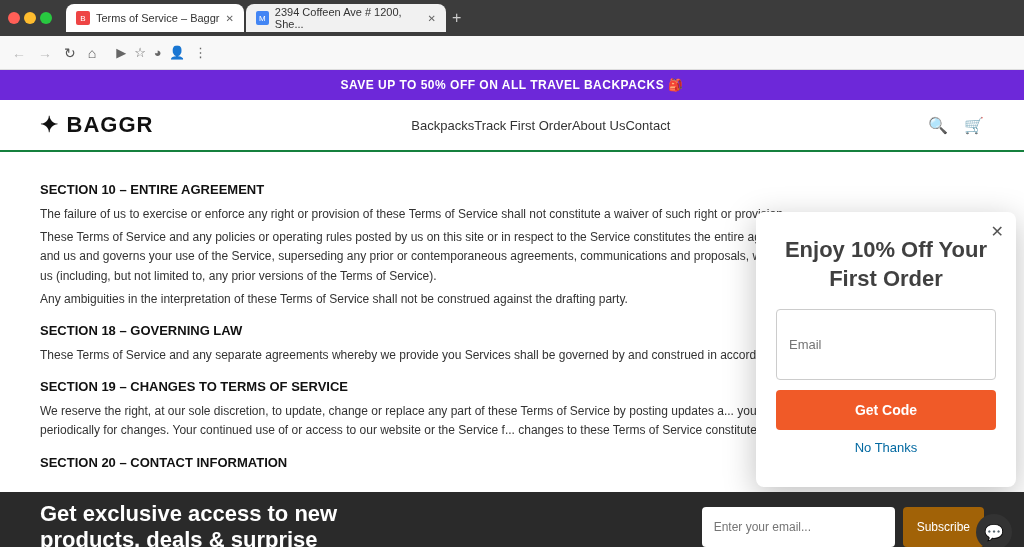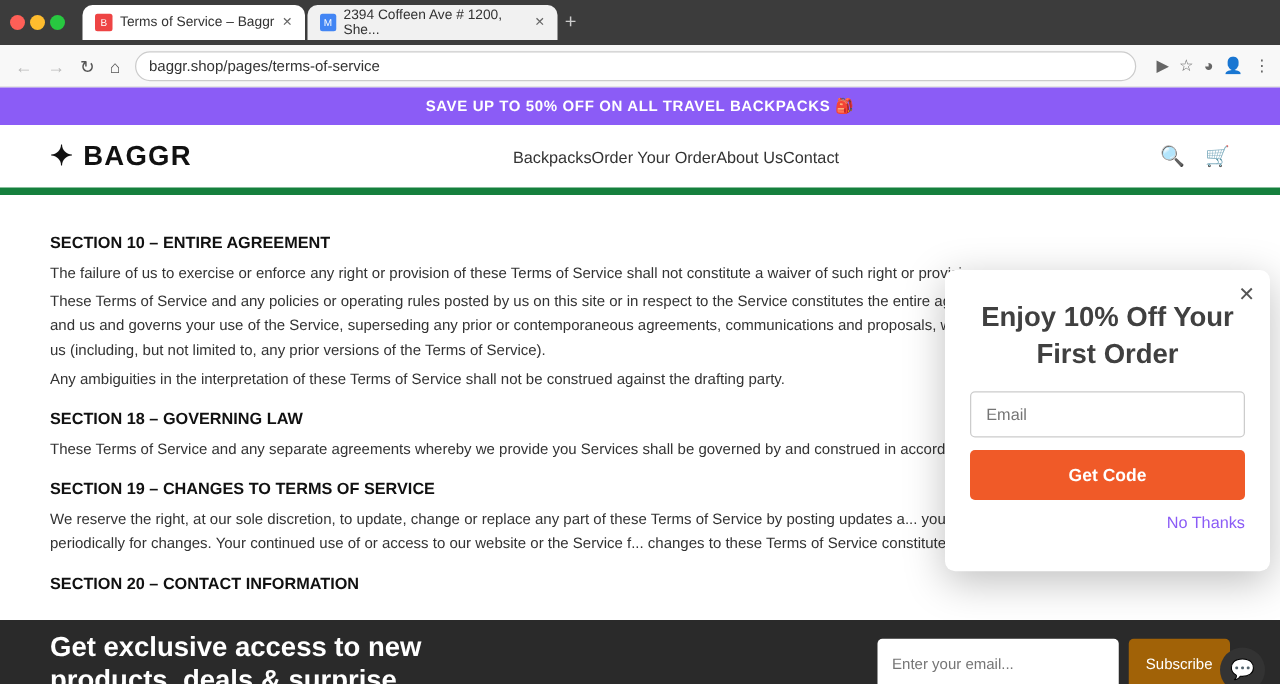--- a/index.html
+++ b/index.html
@@ -73,32 +73,32 @@
       align-items: center;
       padding: 0 10px;
       font-size: 12px;
       color: #333;
     }
     .address-bar-icons { display: flex; gap: 8px; align-items: center; margin-left: 8px; }
     .addr-icon { color: #666; font-size: 13px; cursor: pointer; }
 
     
     .promo-banner {
-      background: #8b5cf6;
+      background: #6d28d9;
       color: #fff;
       text-align: center;
       padding: 8px;
       font-size: 12px;
       font-weight: bold;
       letter-spacing: 0.5px;
     }
 
     
     .site-header {
-      border-bottom: 6px solid #15803d;
+      border-bottom: 2px solid #15803d;
       padding: 12px 40px;
       display: flex;
       align-items: center;
       justify-content: space-between;
     }
     .logo {
       font-size: 22px;
       font-weight: 900;
       color: #111;
       letter-spacing: 1px;
@@ -216,42 +216,42 @@
       font-weight: 900;
       color: #404040;
       text-align: center;
       line-height: 1.3;
       margin-bottom: 16px;
     }
     .popup-email-input {
       width: 100%;
       border: 1px solid #ccc;
       border-radius: 4px;
-      padding: 10px 12px;
+      padding: 27px 12px;
       font-size: 13px;
       color: #999;
       margin-bottom: 10px;
       outline: none;
     }
     .popup-get-code-btn {
       width: 100%;
       background: #f05a28;
       color: #fff;
       border: none;
       border-radius: 4px;
       padding: 12px;
       font-size: 14px;
       font-weight: bold;
       cursor: pointer;
       margin-bottom: 10px;
     }
     .popup-no-thanks {
-      text-align: right;
+      text-align: center;
       font-size: 13px;
-      color: #8b5cf6;
+      color: #0369a1;
       cursor: pointer;
       margin-bottom: 12px;
     }
     .popup-disclaimer {
       font-size: 11px;
       color: #666;
       text-align: center;
       line-height: 1.5;
     }
   </style>
@@ -279,41 +279,38 @@
   </div>
 </div>
 
 <div class="address-bar-row">
   <div class="nav-btns">
     <button class="nav-btn disabled">←</button>
     <button class="nav-btn disabled">→</button>
     <button class="nav-btn">↻</button>
     <button class="nav-btn">⌂</button>
   </div>
-  <div class="address-bar">
-    <span>baggr.shop/pages/terms-of-service</span>
-  </div>
   <div class="address-bar-icons">
     <span class="addr-icon">▶</span>
     <span class="addr-icon">☆</span>
     <span class="addr-icon">◕</span>
     <span class="addr-icon">👤</span>
     <span class="addr-icon">⋮</span>
   </div>
 </div>
 
 <div class="promo-banner">
   <span>SAVE UP TO 50% OFF ON ALL TRAVEL BACKPACKS 🎒</span>
 </div>
 
 <div class="site-header">
   <div class="logo">✦ BAGGR</div>
   <div class="nav-links">
     <span>Backpacks</span>
-    <span>Order Your Order</span>
+    <span>Track First Order</span>
     <span>About Us</span>
     <span>Contact</span>
   </div>
   <div class="header-icons">
     <span>🔍</span>
     <span>🛒</span>
   </div>
 </div>
 
 <div class="page-content">

